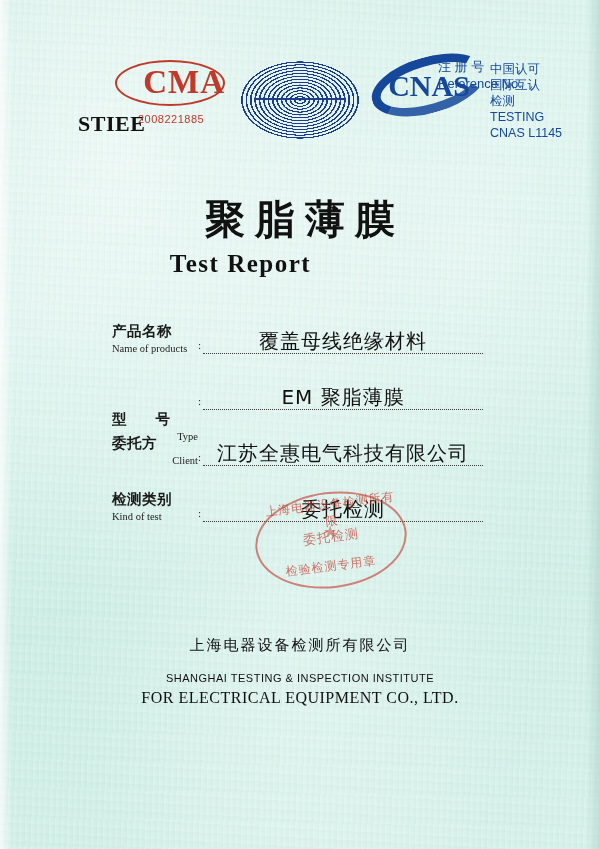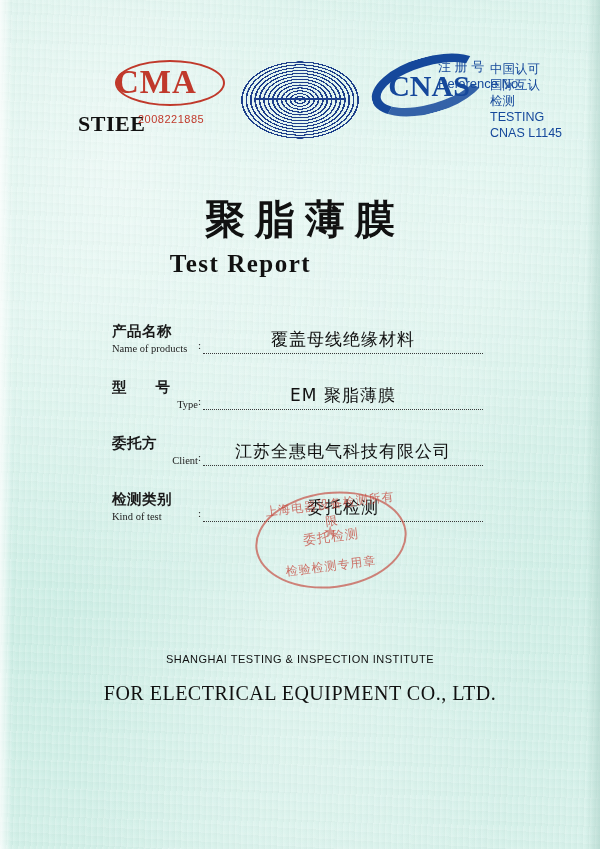--- a/index.html
+++ b/index.html
@@ -71,21 +71,21 @@
     border: 2.5px solid #c0392b;
     border-radius: 50%;
     box-sizing: border-box;
   }
   .cma-text {
     position: absolute;
     left: 0; top: 0;
     width: 110px;
     height: 46px;
     line-height: 44px;
-    text-align: left;
+    text-align: right;
     color: #c0392b;
     font-family: "Liberation Serif", serif;
     font-weight: bold;
     font-size: 33px;
     letter-spacing: 1px;
   }
   .stiee {
     position: absolute;
     left: 8px;
     top: 56px;
@@ -244,20 +244,21 @@
   .field .lab-cn {
     font-family: "DejaVu Sans", sans-serif;
     font-size: 14.5px;
     color: #1a1a1a;
     letter-spacing: 0.5px;
     white-space: nowrap;
     font-weight: bold;
   }
   .field .lab-cn.spaced {
     letter-spacing: 12px;
+    margin-top: 32px;
   }
   .field .lab-en {
     margin-top: 2px;
     font-family: "Liberation Serif", serif;
     font-size: 10.5px;
     color: #222;
     text-align: right;
     width: 86px;
     white-space: nowrap;
   }
@@ -279,21 +280,21 @@
     width: 280px;
     border-bottom: 1px dotted #3a3a3a;
   }
   .field .value {
     position: absolute;
     left: 203px;
     top: 6px;
     width: 280px;
     text-align: center;
     font-family: "DejaVu Sans", sans-serif;
-    font-size: 17px;
+    font-size: 20px;
     color: #111;
     letter-spacing: 1px;
   }
 
   
   .stamp {
     position: absolute;
     left: 255px;
     top: 492px;
     width: 152px;
@@ -369,23 +370,23 @@
     letter-spacing: 2px;
   }
   .footer .en1 {
     margin-top: 17px;
     font-family: Liberation Sans, sans-serif;
     font-size: 11px;
     color: #111;
     letter-spacing: 0.5px;
   }
   .footer .en2 {
-    margin-top: 17px;
-    font-family: "Liberation Serif", serif;
-    font-size: 20px;
+    margin-top: 5px;
+    font-family: "Liberation Serif", serif;
+    font-size: 16px;
     color: #111;
     letter-spacing: 0.5px;
   }
 </style>
 </head>
 <body>
 
 <div class="page">
   <div class="texture"></div>
   <div class="edge-left"></div>
@@ -472,16 +473,17 @@
 
   <div class="stamp">
     <div class="ring"></div>
     <div class="arc-top">上海电器设备检测所有限</div>
     <div class="star">★</div>
     <div class="mid">委托检测</div>
     <div class="arc-bot">检验检测专用章</div>
   </div>
 
   <div class="footer">
+    <div class="cn">上海电器设备检测所有限公司</div>
     <div class="en1">SHANGHAI TESTING &amp; INSPECTION INSTITUTE</div>
     <div class="en2">FOR ELECTRICAL EQUIPMENT CO., LTD.</div>
   </div>
 </div>
 
 </body></html>

